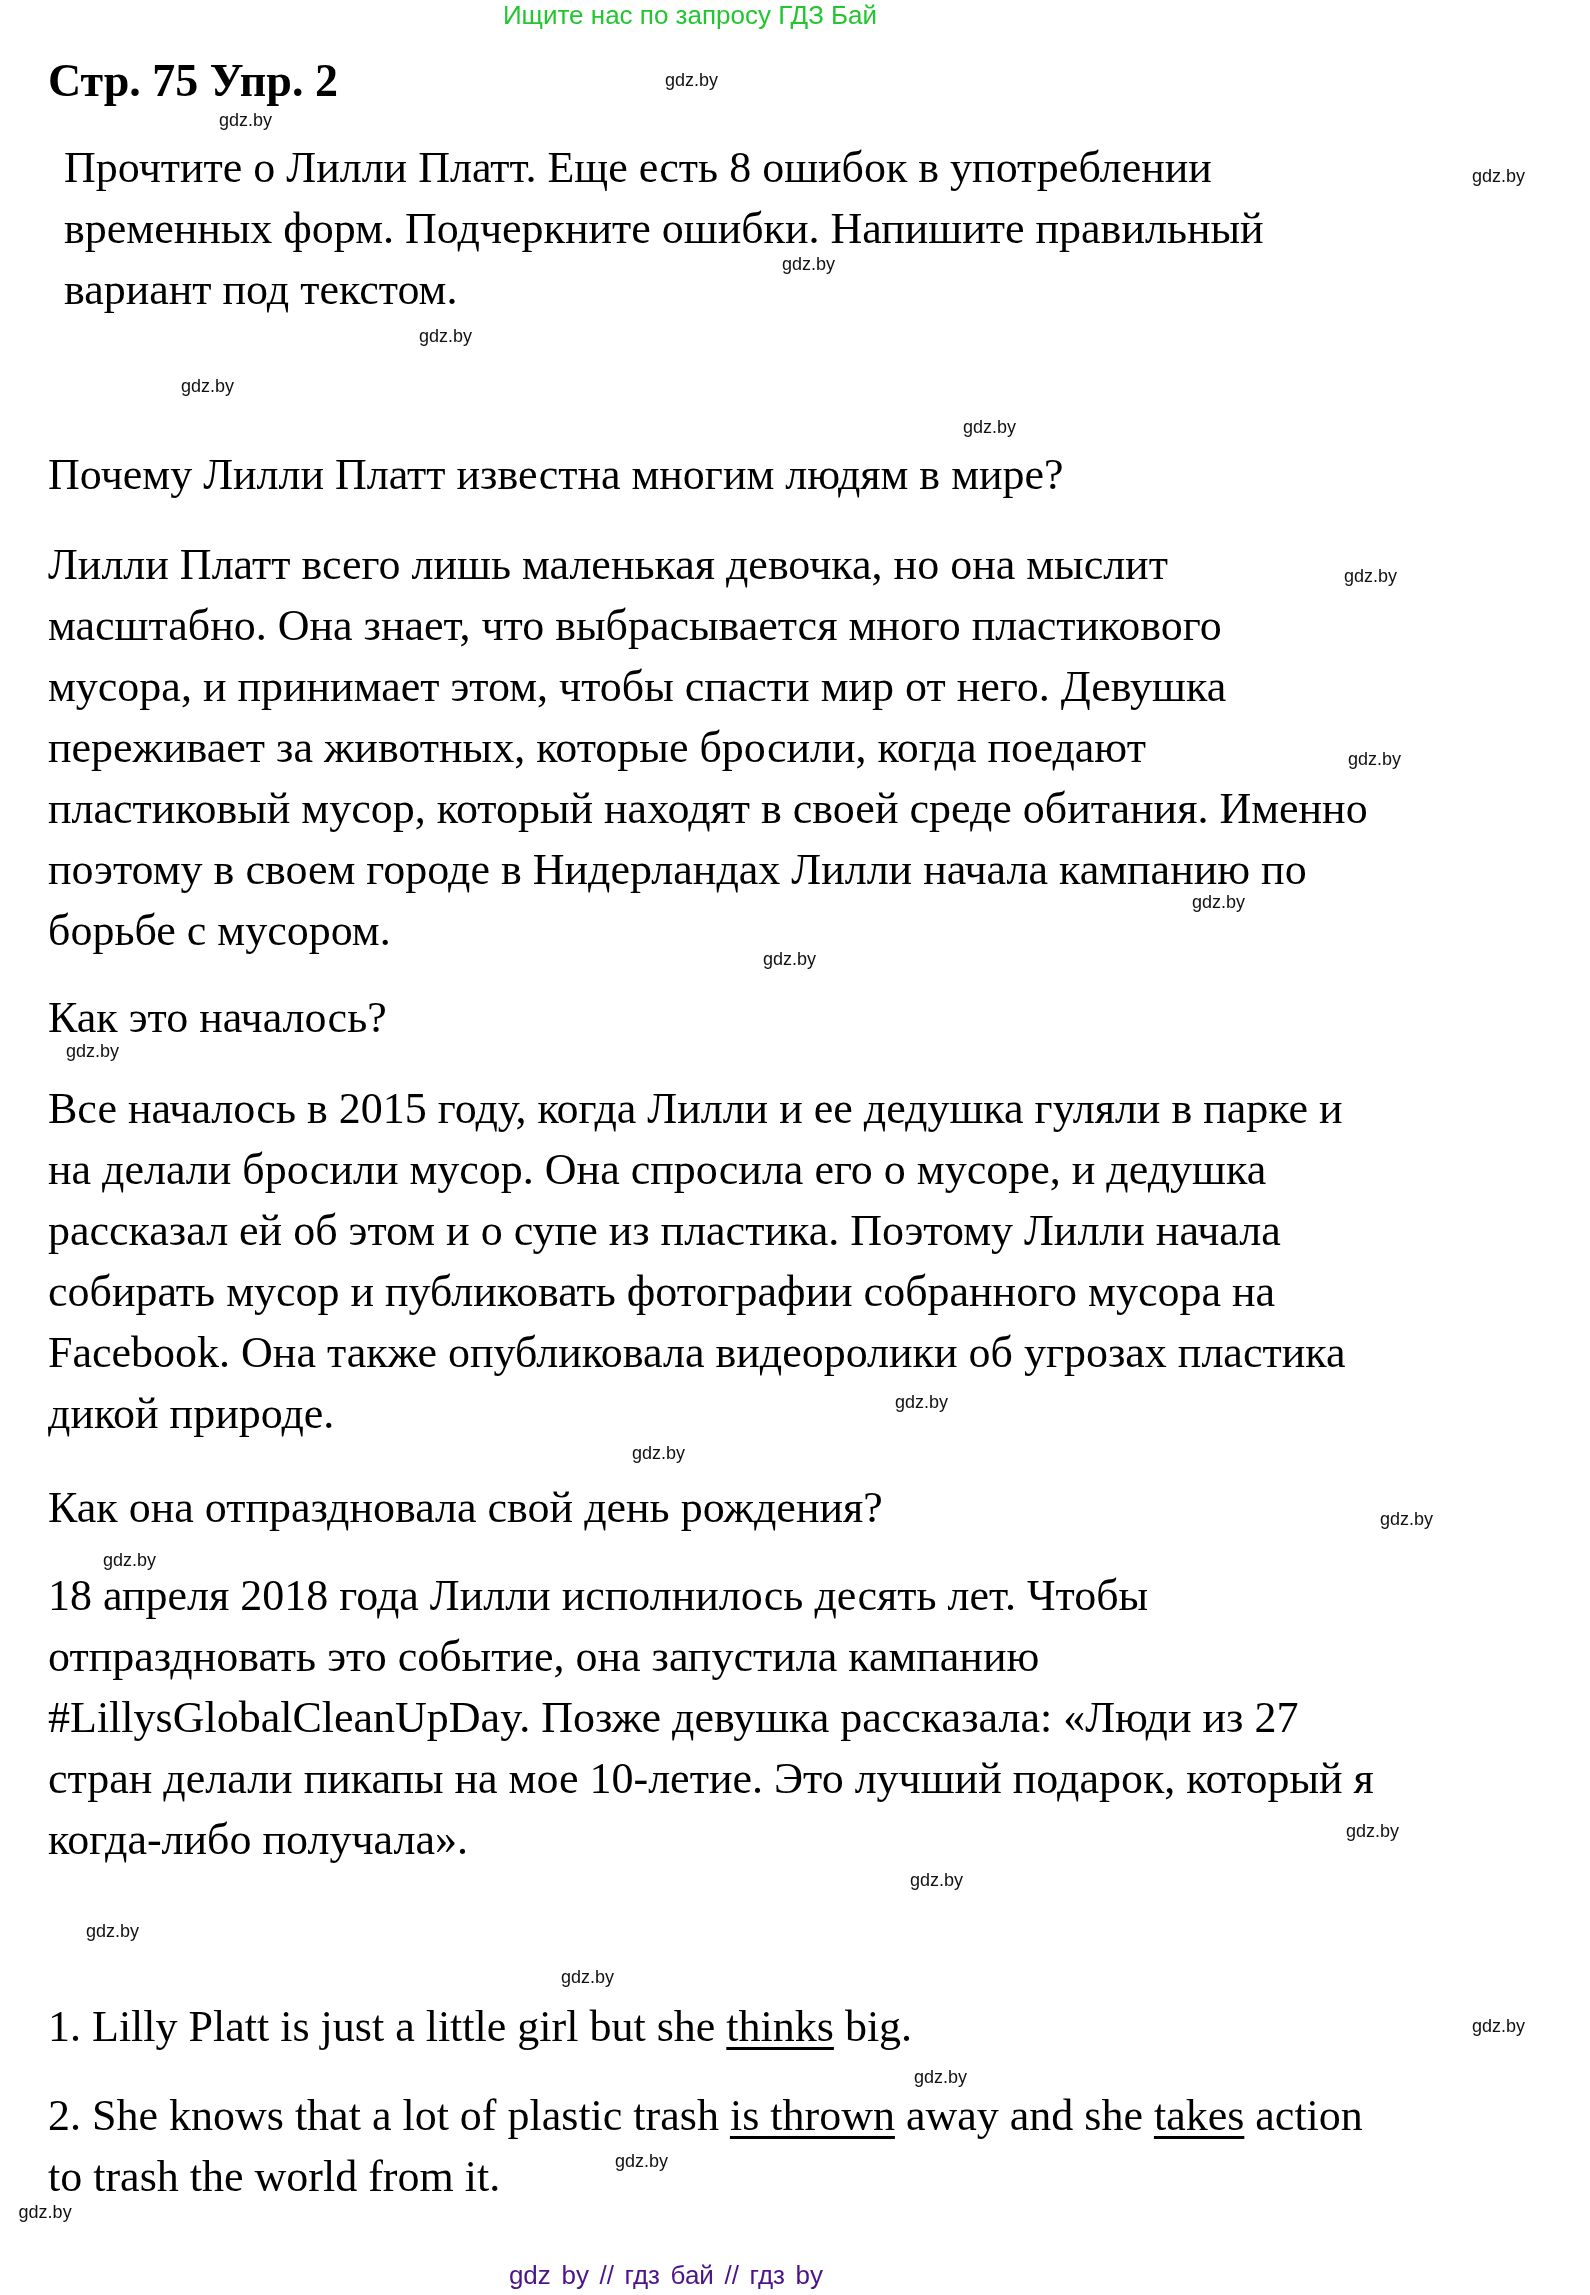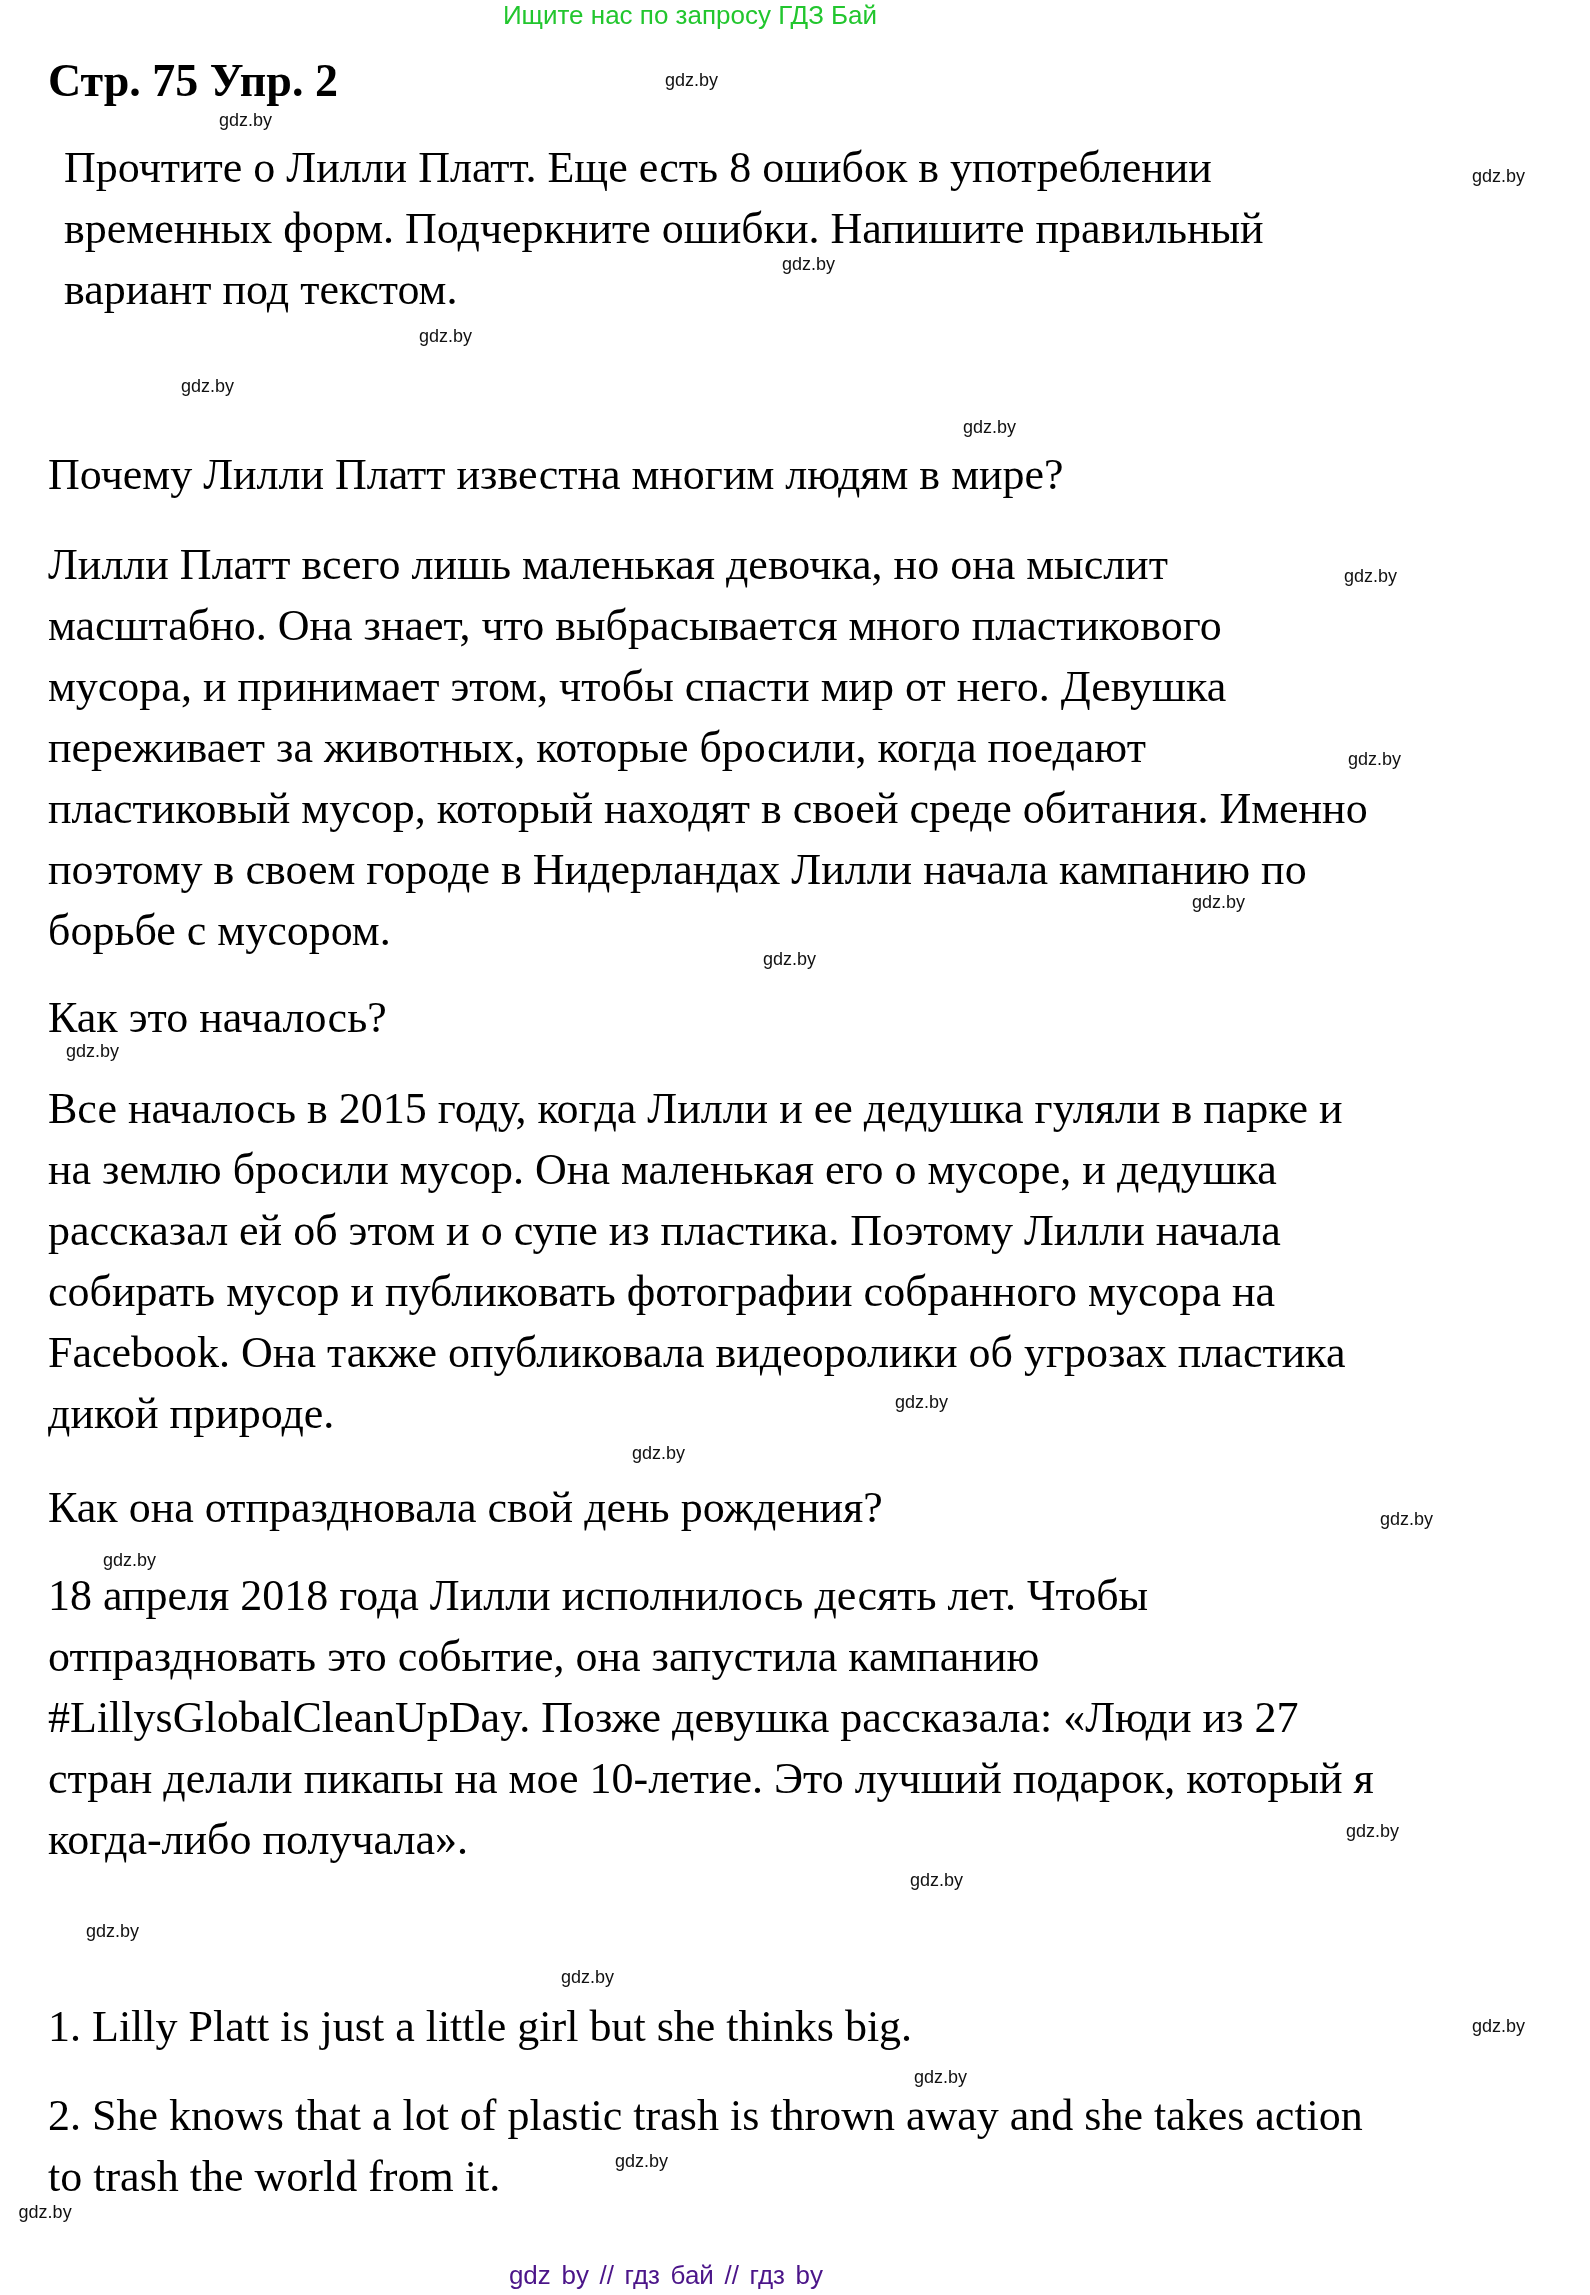--- a/index.html
+++ b/index.html
@@ -4,21 +4,21 @@
 <style>
   html, body { margin: 0; padding: 0; background: #ffffff; }
   body { width: 1590px; height: 2295px; position: relative; overflow: hidden; font-family: "Liberation Serif", serif; color: #000; }
   .abs { position: absolute; white-space: nowrap; }
   .banner { font-family: "Liberation Sans", sans-serif; font-size: 26px; color: #22c62e; left: 0; width: 1380px; text-align: center; top: 0px; }
   .footer { font-family: "Liberation Sans", sans-serif; font-size: 26px; color: #4b1589; left: 0; width: 1332px; text-align: center; top: 2260px; word-spacing: 3.4px; }
   .title { font-weight: bold; font-size: 46px; left: 48px; top: 54px; }
   .instr { font-weight: normal; font-size: 44px; left: 64px; }
   .line { font-size: 44px; left: 48px; }
   .wm { font-family: "Liberation Sans", sans-serif; font-size: 18px; color: #111; }
-  .ul { text-decoration-thickness: 2.5px; text-underline-offset: 6px; }
+  .ul { text-decoration: underline; text-decoration-thickness: 2.5px; text-underline-offset: 6px; }
 </style>
 </head>
 <body>
 
 <div class="abs banner">Ищите нас по запросу ГДЗ Бай</div>
 
 <div class="abs title">Стр. 75 Упр. 2</div>
 
 <div class="abs instr" style="top:142px">Прочтите о Лилли Платт. Еще есть 8 ошибок в употреблении</div>
 <div class="abs instr" style="top:203px">временных форм. Подчеркните ошибки. Напишите правильный</div>
@@ -28,21 +28,21 @@
 <div class="abs line" style="top:539px">Лилли Платт всего лишь маленькая девочка, но она мыслит</div>
 <div class="abs line" style="top:600px">масштабно. Она знает, что выбрасывается много пластикового</div>
 <div class="abs line" style="top:661px">мусора, и принимает этом, чтобы спасти мир от него. Девушка</div>
 <div class="abs line" style="top:722px">переживает за животных, которые бросили, когда поедают</div>
 <div class="abs line" style="top:783px">пластиковый мусор, который находят в своей среде обитания. Именно</div>
 <div class="abs line" style="top:844px">поэтому в своем городе в Нидерландах Лилли начала кампанию по</div>
 <div class="abs line" style="top:905px">борьбе с мусором.</div>
 
 <div class="abs line" style="top:992px">Как это началось?</div>
 <div class="abs line" style="top:1083px">Все началось в 2015 году, когда Лилли и ее дедушка гуляли в парке и</div>
-<div class="abs line" style="top:1144px">на землю бросили мусор. Она маленькая его о мусоре, и дедушка</div>
+<div class="abs line" style="top:1144px">на делали бросили мусор. Она спросила его о мусоре, и дедушка</div>
 <div class="abs line" style="top:1205px">рассказал ей об этом и о супе из пластика. Поэтому Лилли начала</div>
 <div class="abs line" style="top:1266px">собирать мусор и публиковать фотографии собранного мусора на</div>
 <div class="abs line" style="top:1327px">Facebook. Она также опубликовала видеоролики об угрозах пластика</div>
 <div class="abs line" style="top:1388px">дикой природе.</div>
 
 <div class="abs line" style="top:1482px">Как она отпраздновала свой день рождения?</div>
 <div class="abs line" style="top:1570px">18 апреля 2018 года Лилли исполнилось десять лет. Чтобы</div>
 <div class="abs line" style="top:1631px">отпраздновать это событие, она запустила кампанию</div>
 <div class="abs line" style="top:1692px">#LillysGlobalCleanUpDay. Позже девушка рассказала: «Люди из 27</div>
 <div class="abs line" style="top:1753px">стран делали пикапы на мое 10-летие. Это лучший подарок, который я</div>

